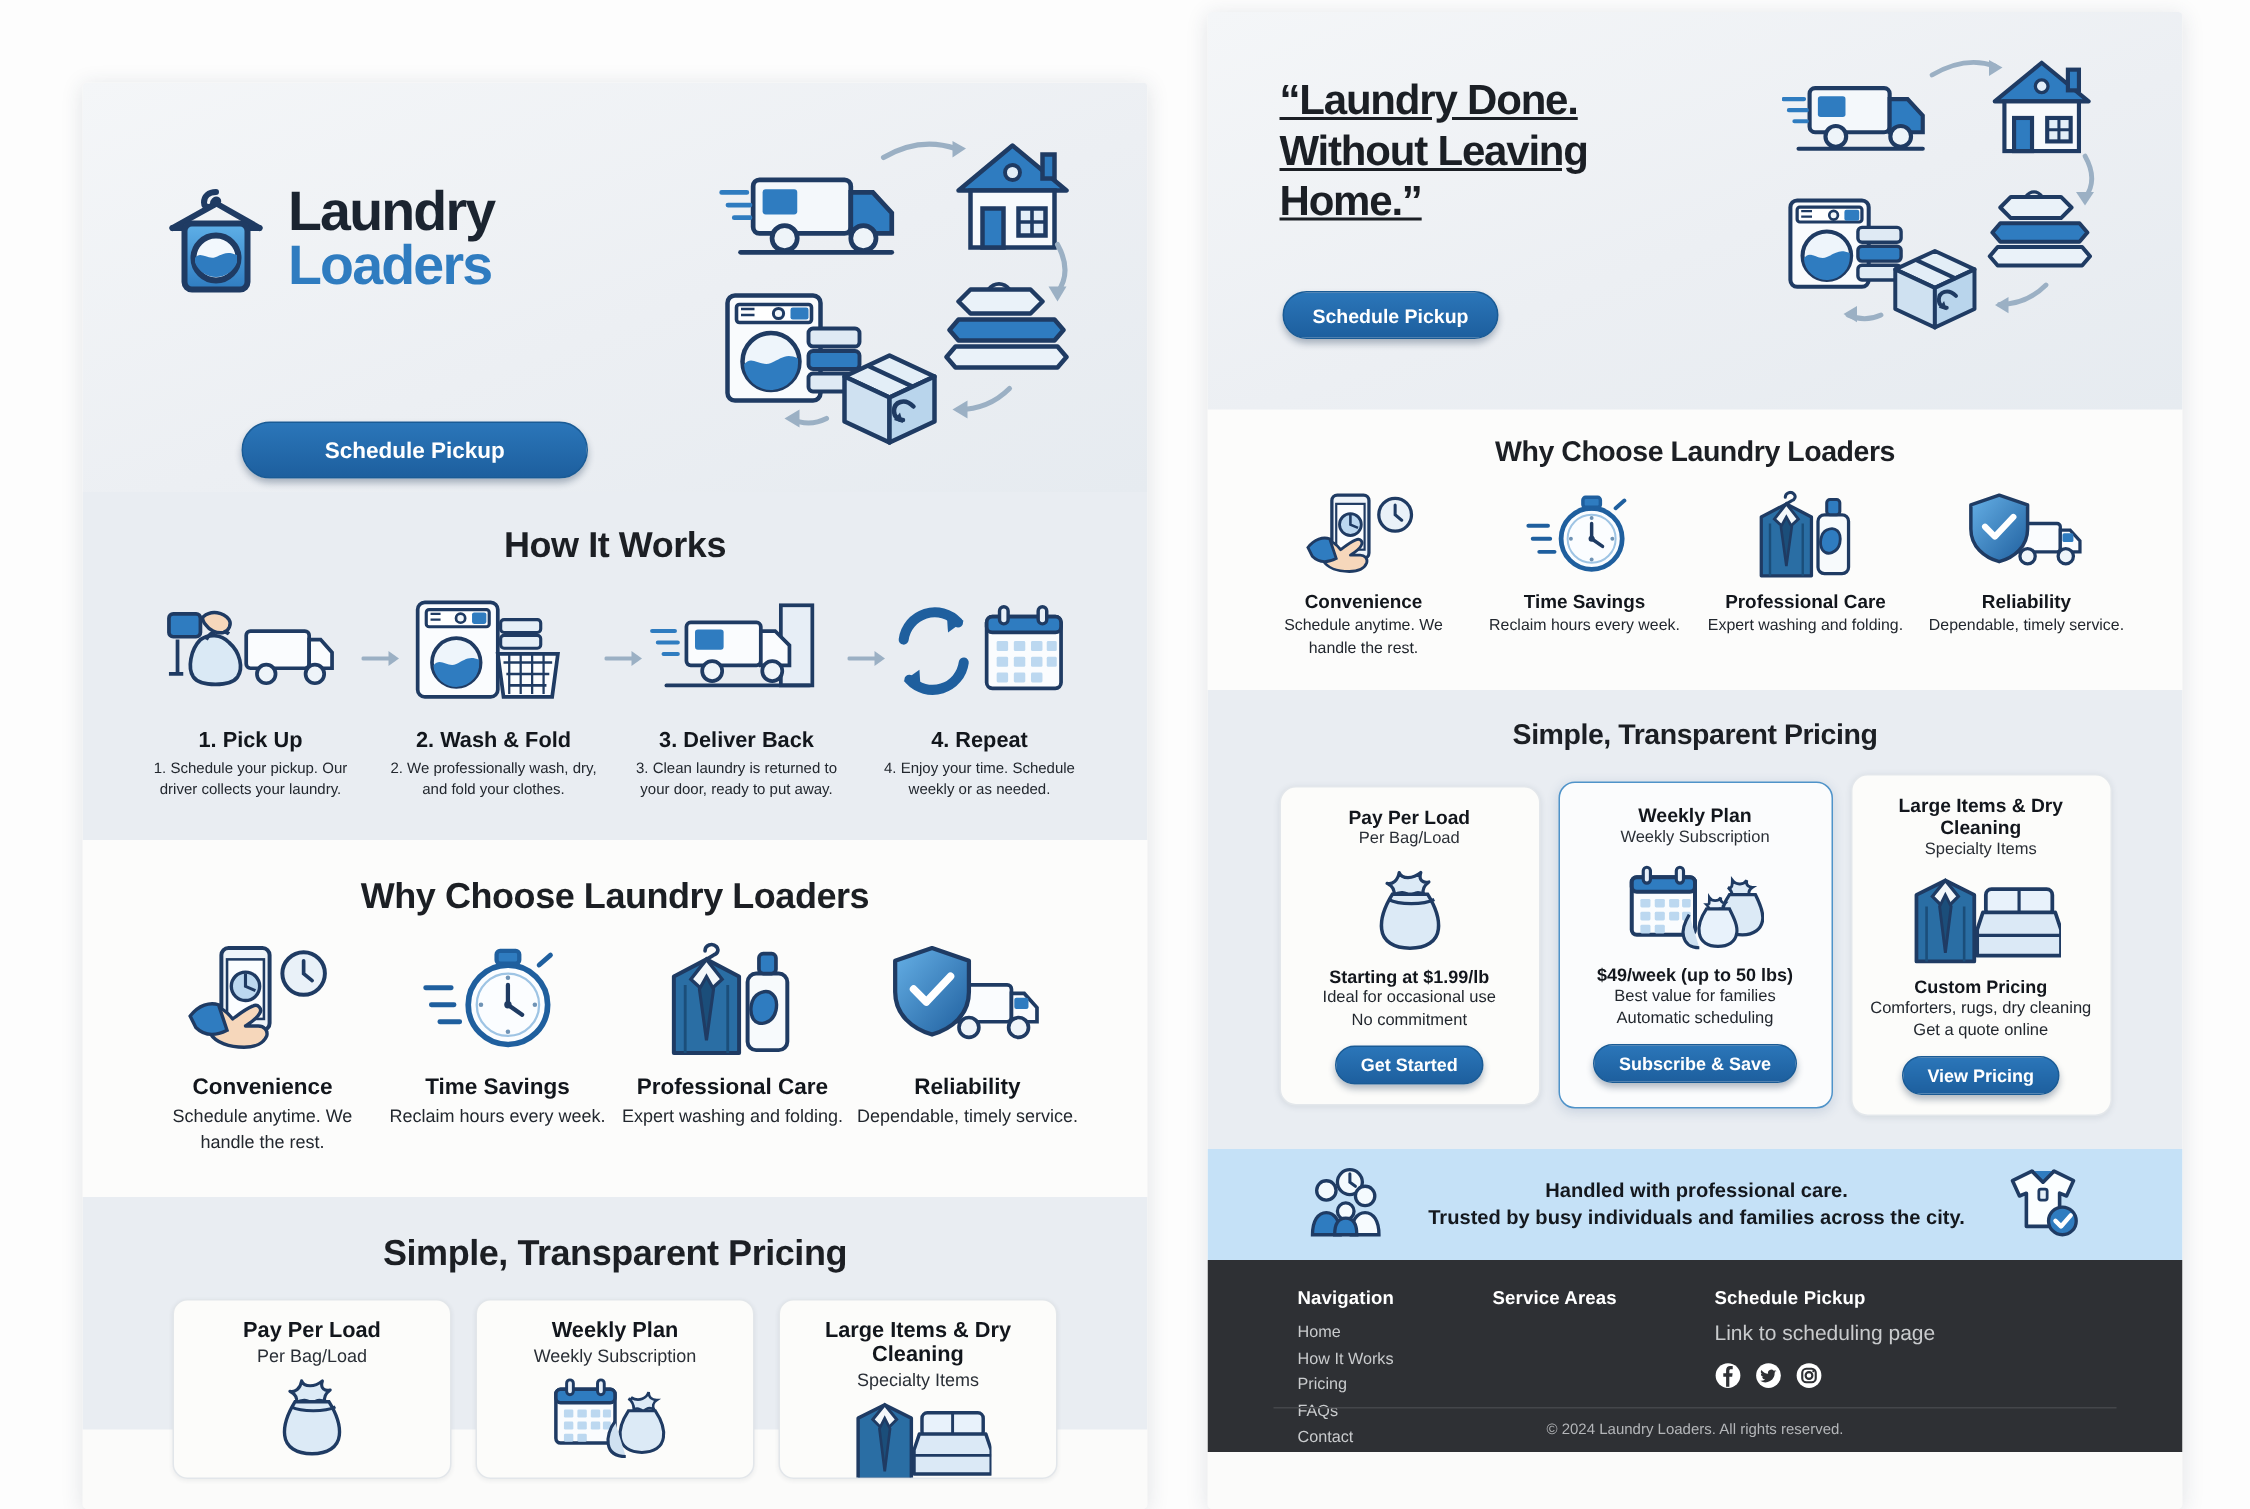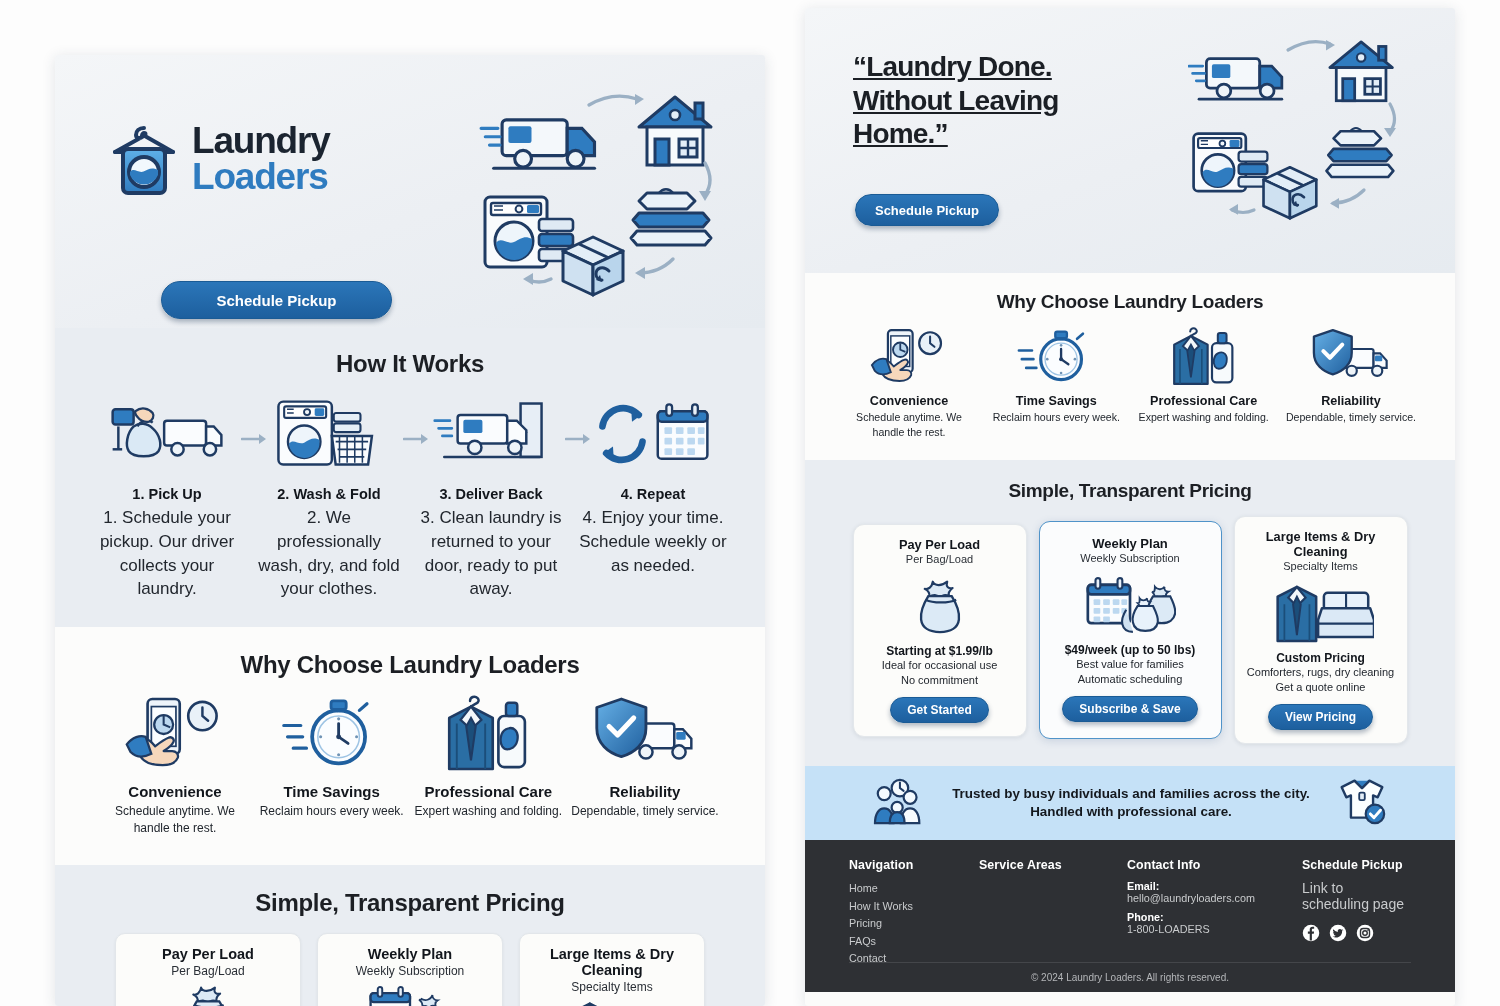--- a/index.html
+++ b/index.html
@@ -43,21 +43,21 @@
   .logo-txt .l2 { font-size:37px; font-weight:bold; color:#2f7cc0; letter-spacing:-1.2px; display:block; }
   #left-cta { position:absolute; left:106px; top:226px; width:231px; height:38px; line-height:37px; font-size:15px; }
   .l-hero-art { position:absolute; right:18px; top:28px; width:270px; height:230px; }
 
   .l-how { padding:22px 0 26px; }
   .l-how h2 { font-size:24px; margin-bottom:18px; }
   .steps { display:flex; justify-content:space-between; padding:0 36px; }
   .step { width:152px; text-align:center; position:relative; }
   .step .art { height:78px; display:flex; align-items:center; justify-content:center; }
   .step .st { font-size:14.5px; font-weight:bold; color:#12161c; margin-top:12px; }
-  .step .sd { font-size:17px; color:#22272e; line-height:1.4; margin-top:4px; }
+  .step .sd { font-size:10px; color:#22272e; line-height:1.4; margin-top:4px; }
   .step-arrow { position:absolute; top:36px; right:-24px; width:26px; height:14px; }
 
   .l-why { padding:24px 0 28px; }
   .l-why h2 { font-size:24px; margin-bottom:16px; }
   .feats { display:flex; justify-content:space-between; padding:0 46px; }
   .feat { width:148px; text-align:center; }
   .feat .art { height:78px; display:flex; align-items:center; justify-content:center; }
   .feat .ft { font-size:15px; font-weight:bold; color:#12161c; margin-top:10px; }
   .feat .fd { font-size:12px; color:#22272e; line-height:1.42; margin-top:3px; }
 
@@ -99,21 +99,21 @@
   .rcard .cs { font-size:11px; color:#2a2f36; margin-top:1px; }
   .rcard .cart { height:72px; display:flex; align-items:center; justify-content:center; margin:5px 0 2px; }
   .rcard .cp { font-size:12px; font-weight:bold; color:#12161c; margin-top:2px; }
   .rcard .cl { font-size:11px; color:#22272e; line-height:1.38; }
   .rcard .btn { margin-top:9px; height:26px; line-height:25px; font-size:12px; padding:0 16px; }
 
   .r-trust { background:#c5e1f7; height:74px; display:flex; align-items:center;
              justify-content:center; gap:26px; padding:0 28px; }
   .r-trust .tt { text-align:center; font-size:13.4px; font-weight:bold; color:#14181e; line-height:1.38; }
 
-  .r-foot { background:#2e3034; color:#e9eaec; padding:18px 0 0; position:relative; height:152px; }
+  .r-foot { background:#2e3034; color:#e9eaec; padding:18px 16px 0; position:relative; height:128px; }
   .fcols { display:flex; padding:0 44px; gap:0; }
   .fcol { flex:1; }
   .fcol.c1 { flex:0 0 130px; }
   .fcol.c2 { flex:0 0 148px; }
   .fcol.c3 { flex:0 0 175px; }
   .fcol h4 { font-size:12.4px; font-weight:bold; color:#fff; margin-bottom:8px; letter-spacing:.1px; }
   .fcol li { list-style:none; font-size:10.8px; color:#c9cbcd; line-height:1.62; }
   .fcol .flabel { font-size:10.8px; font-weight:bold; color:#fff; margin-top:2px; }
   .fcol .fval { font-size:10.8px; color:#c9cbcd; margin-bottom:7px; }
   .fcol .fnote { font-size:14px; color:#c9cbcd; }
@@ -726,22 +726,22 @@
         <path d="M30 6v6l4 3" fill="none" stroke="#1f3b63" stroke-width="2.2" stroke-linecap="round"></path>
         <circle cx="13" cy="18" r="7" fill="#f4fafe" stroke="#1f3b63" stroke-width="2.4"></circle>
         <path d="M3 50c0-10 4-16 10-16s10 6 10 16z" fill="#2f7cc0" stroke="#1f3b63" stroke-width="2.4"></path>
         <circle cx="41" cy="22" r="7" fill="#f4fafe" stroke="#1f3b63" stroke-width="2.4"></circle>
         <path d="M31 50c0-10 4-16 10-16s10 6 10 16z" fill="#f7fbfe" stroke="#1f3b63" stroke-width="2.4"></path>
         <circle cx="27" cy="33" r="6" fill="#f4fafe" stroke="#1f3b63" stroke-width="2.4"></circle>
         <path d="M19 50c0-8 3-12 8-12s8 4 8 12z" fill="#2f7cc0" stroke="#1f3b63" stroke-width="2.4"></path>
       </svg>
     </span>
     <div class="tt">
+      <div>Handled with professional care.</div>
       <div>Trusted by busy individuals and families across the city.</div>
-      <div>Handled with professional care.</div>
     </div>
     <span>
       <svg viewBox="0 0 56 52" width="52" height="48">
         <path d="M20 4 28 12l8-8 14 7-5 11-5-2v24H16V20l-5 2-5-11z" fill="#fbfeff" stroke="#1f3b63" stroke-width="2.6" stroke-linejoin="round"></path>
         <path d="M20 4l8 8 8-8" fill="#2f7cc0" stroke="#1f3b63" stroke-width="2.4" stroke-linejoin="round"></path>
         <rect x="25" y="17" width="6" height="8" rx="1.5" fill="#e4eff8" stroke="#1f3b63" stroke-width="2"></rect>
         <circle cx="42" cy="40" r="10" fill="#2f7cc0" stroke="#1f3b63" stroke-width="2.4"></circle>
         <path d="M37 40l4 4 7-8" fill="none" stroke="#fff" stroke-width="3.2" stroke-linecap="round" stroke-linejoin="round"></path>
       </svg>
     </span>
@@ -758,27 +758,20 @@
           <li>Pricing</li>
           <li>FAQs</li>
           <li>Contact</li>
         </ul>
       </div>
 
       <div class="fcol c2">
         <h4>Service Areas</h4>
       </div>
 
-      <div class="fcol c3">
-        <h4>Contact Info</h4>
-        <div class="flabel">Email:</div>
-        <div class="fval">hello@laundryloaders.com</div>
-        <div class="flabel">Phone:</div>
-        <div class="fval">1-800-LOADERS</div>
-      </div>
 
       <div class="fcol c4">
         <h4>Schedule Pickup</h4>
         <div class="fnote">Link to scheduling page</div>
         <div class="socials">
           <span>
             <svg viewBox="0 0 24 24" width="18" height="18">
               <circle cx="12" cy="12" r="11" fill="#fff"></circle>
               <path d="M13.2 22V13h2.5l.4-3.1h-2.9V7.9c0-.9.3-1.5 1.6-1.5h1.4V3.6c-.3 0-1.2-.1-2.2-.1-2.2 0-3.7 1.3-3.7 3.8v2.6H7.8V13h2.5v9z" fill="#2e3034"></path>
             </svg>

